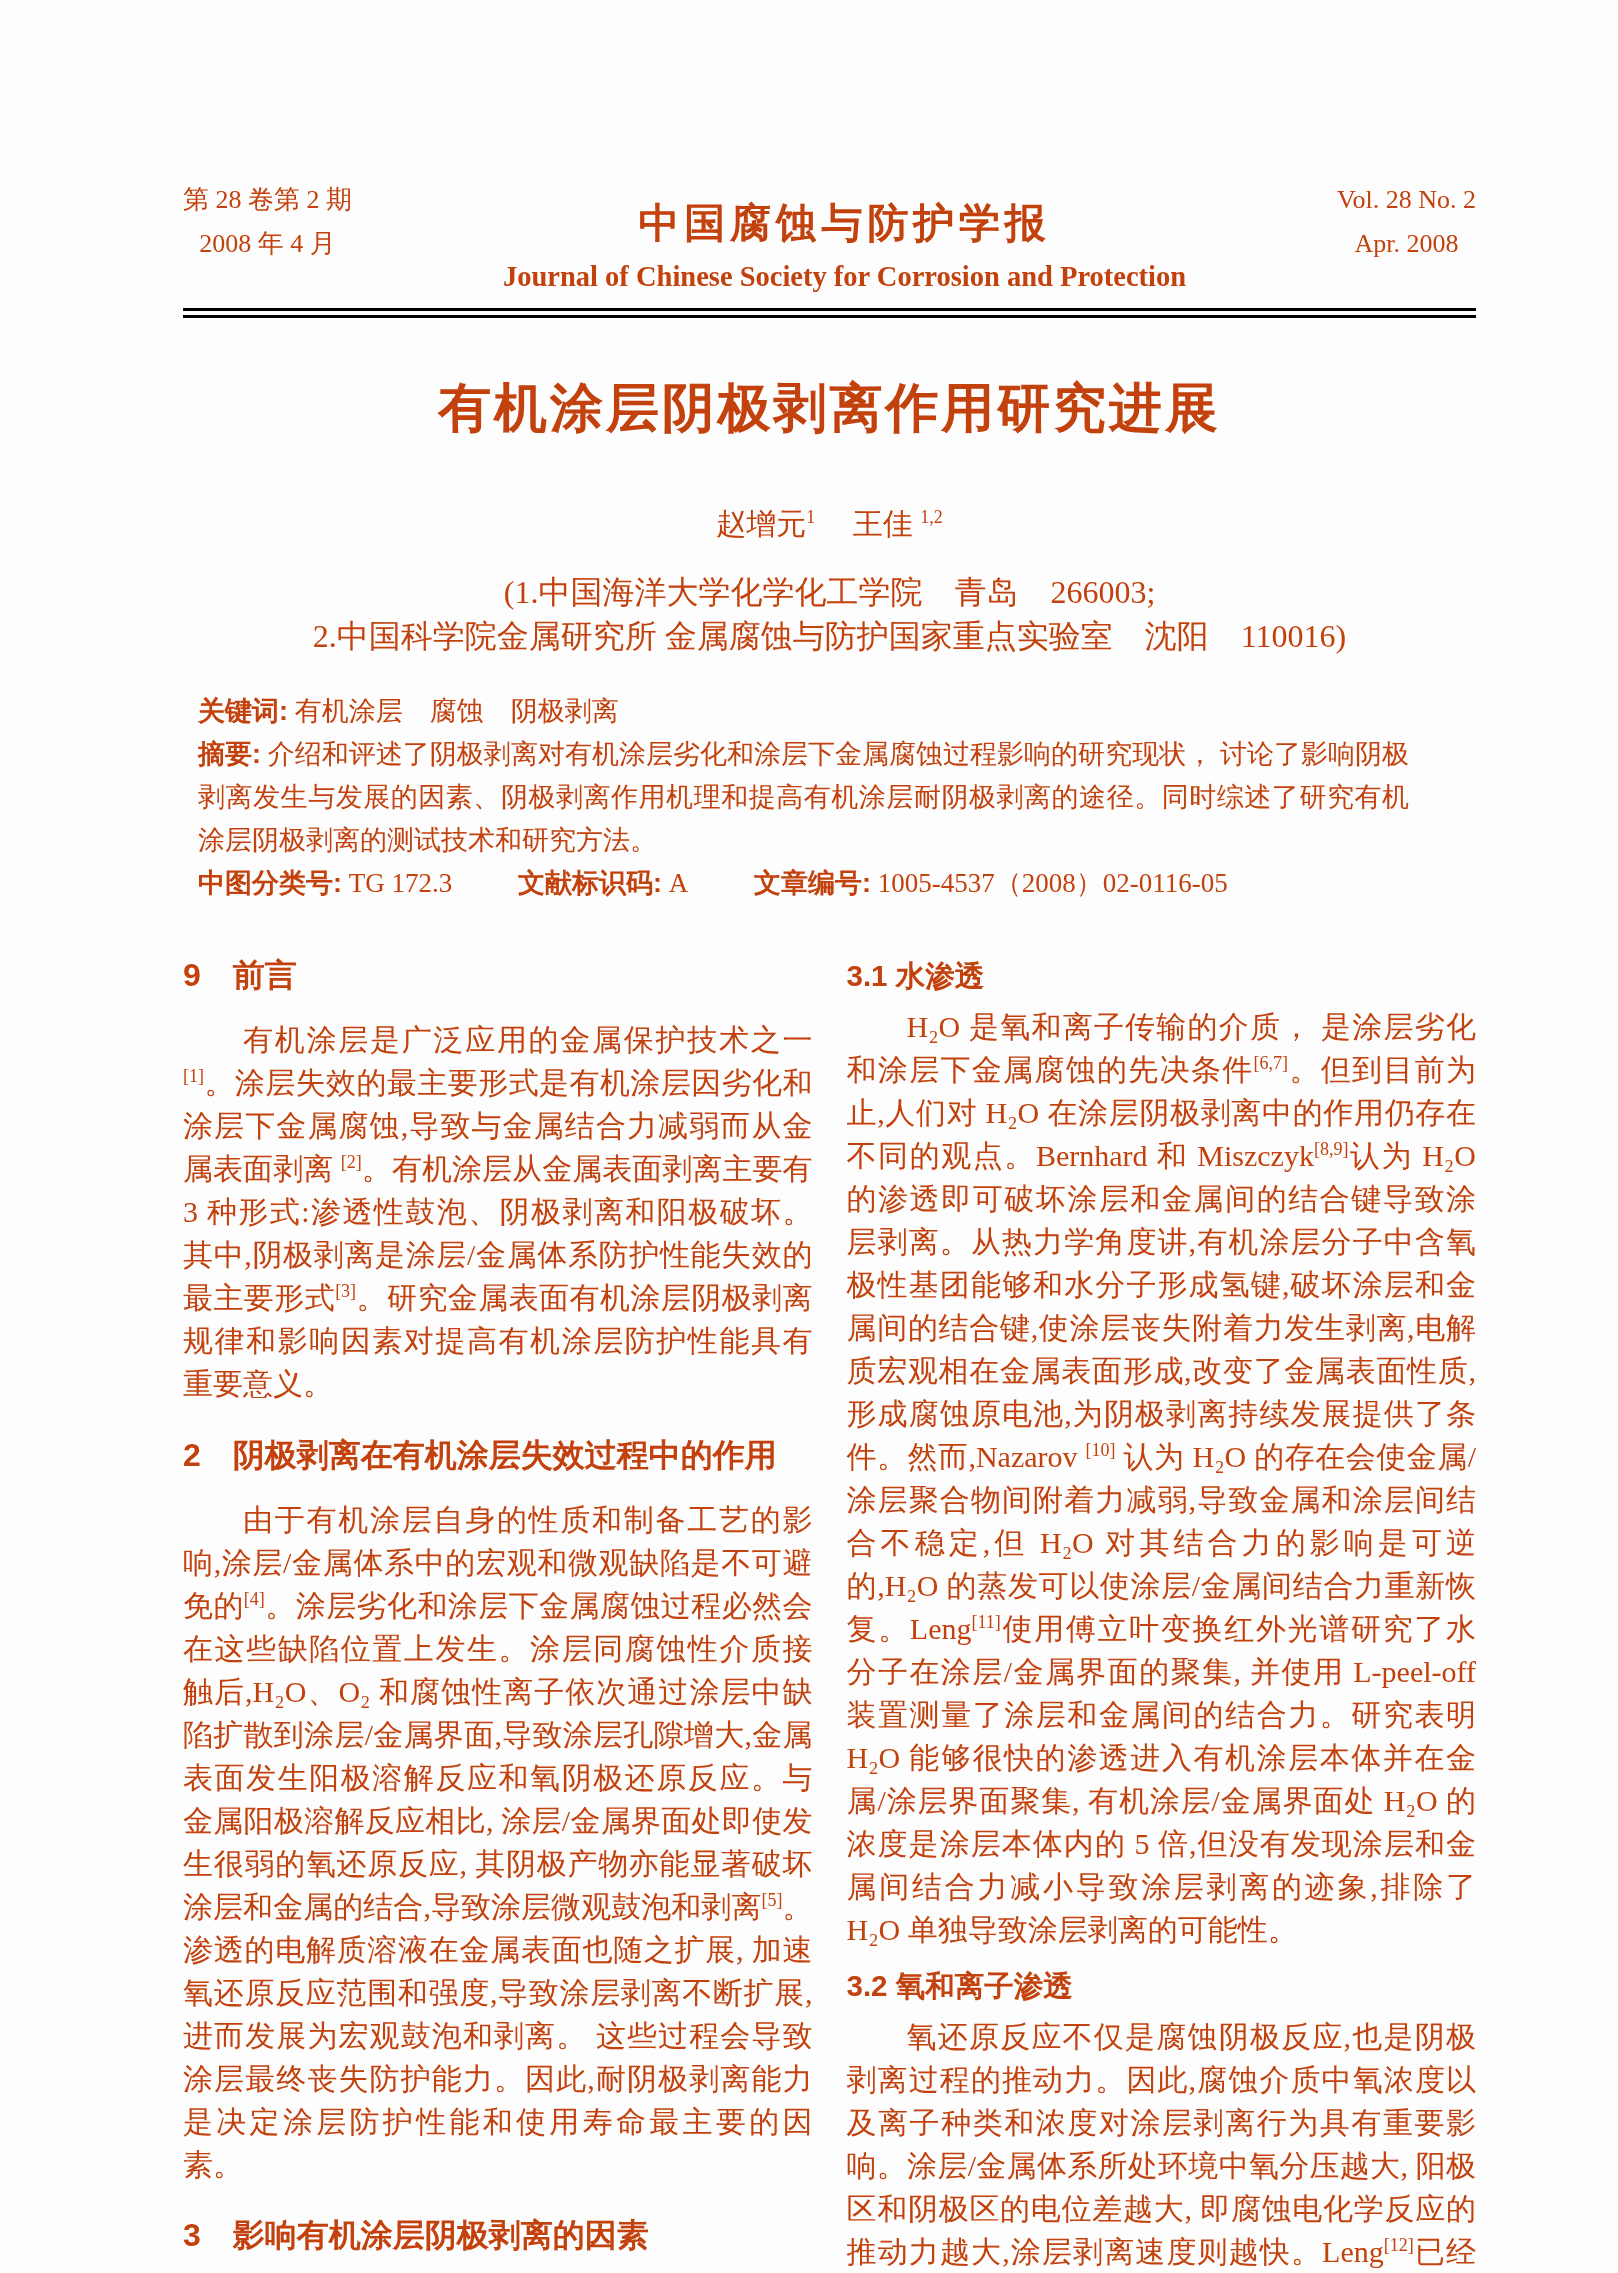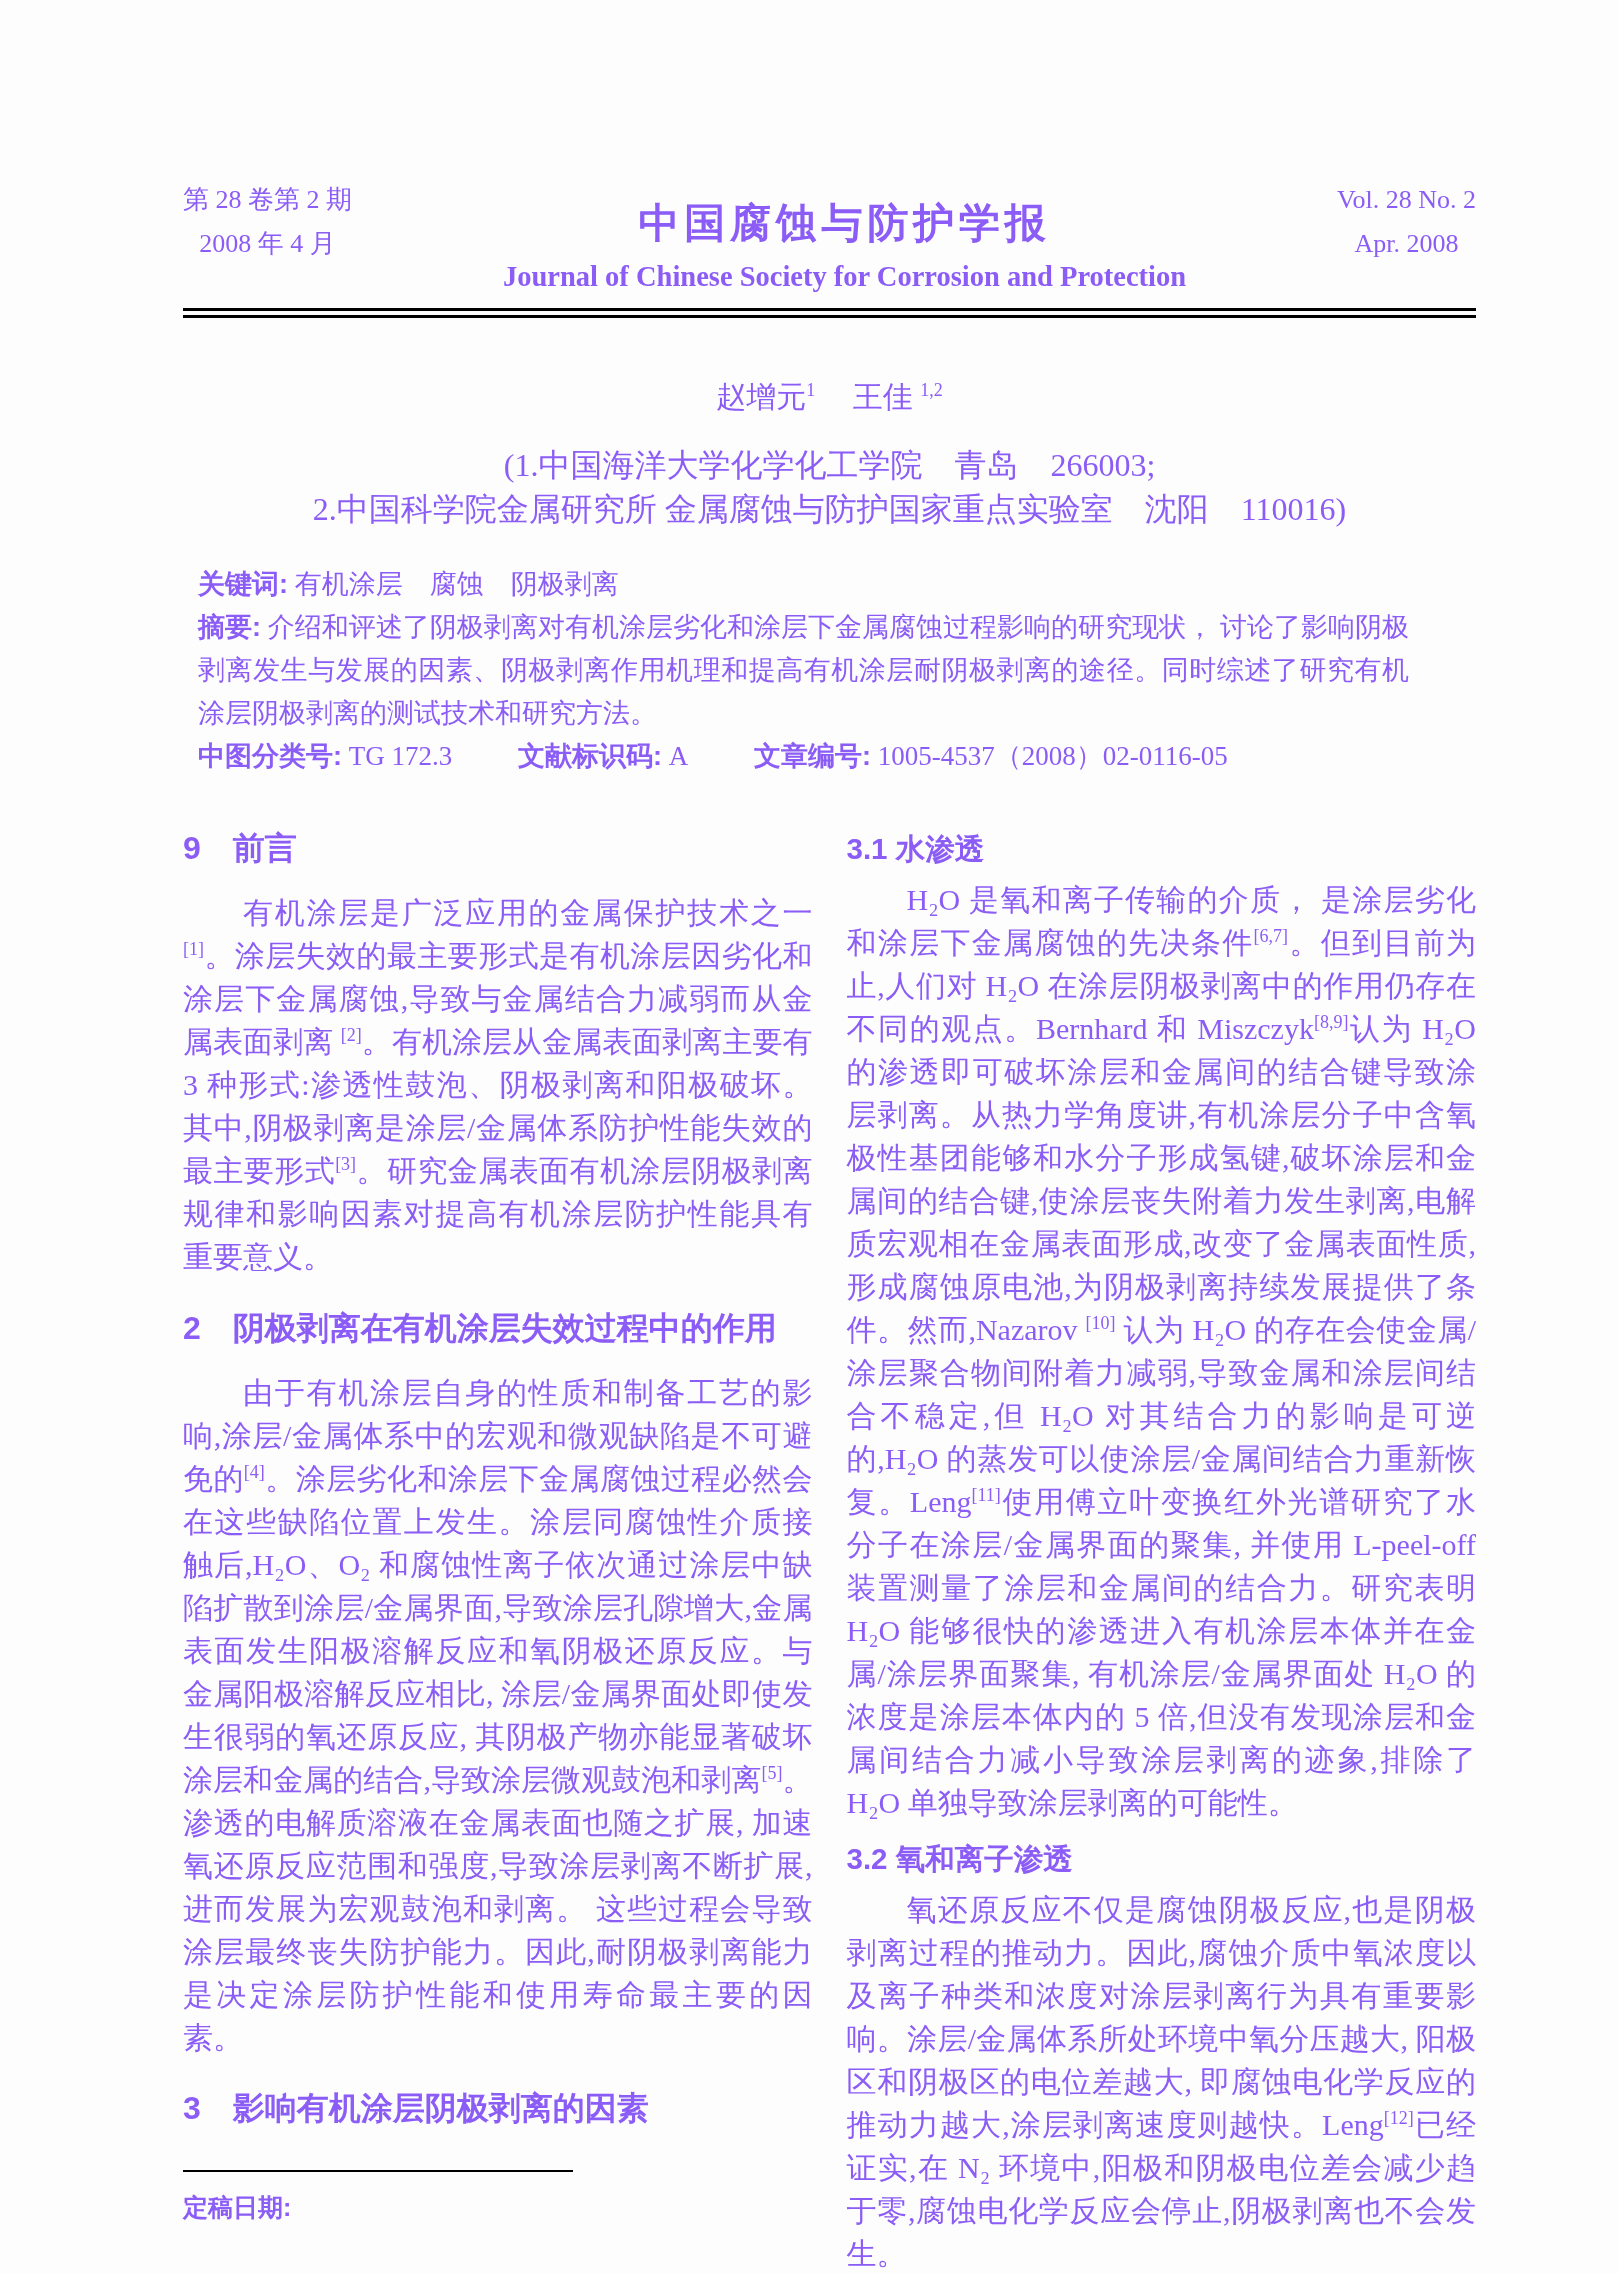--- a/index.html
+++ b/index.html
@@ -1,21 +1,21 @@
 <!DOCTYPE html>
 <html style="font-size:15px"><head>
 <meta charset="utf-8">
 <style>
   html,body { margin:0; padding:0; background:#e8e8e8; }
   .page {
     position:relative;
     width:1619px; height:2273px;
     margin:0 auto;
     background:#fdfdfd;
-    color:#8b5cf6;
+    color:#c2410c;
     box-sizing:border-box;
     padding:152px 143px 0 183px;
     overflow:hidden;
     font-family:"Liberation Serif","DejaVu Serif",serif;
   }
   
   .header { display:flex; justify-content:space-between; align-items:center; }
   .header-side { text-align:center; font-size:26px; line-height:44px; white-space:nowrap; }
   .header-center { flex:1; text-align:center;margin-top:44px; }
   .journal-cn { font-size:41px; font-weight:bold; letter-spacing:4.8px; }
@@ -79,20 +79,21 @@
       <div class="journal-cn">中国腐蚀与防护学报</div>
       <div class="journal-en">Journal of Chinese Society for Corrosion and Protection</div>
     </div>
     <div class="header-side">
       <div>Vol. 28 No. 2</div>
       <div>Apr. 2008</div>
     </div>
   </div>
   <div class="rule-double"></div>
 
+  <div class="article-title">有机涂层阴极剥离作用研究进展</div>
   <div class="authors">赵增元<sup>1</sup>　 王佳 <sup>1,2</sup></div>
   <div class="affiliations">
     <div>(1.中国海洋大学化学化工学院　青岛　266003;</div>
     <div>2.中国科学院金属研究所 金属腐蚀与防护国家重点实验室　沈阳　110016)</div>
   </div>
 
   <div class="meta">
     <p><span class="lbl">关键词:</span> <span>有机涂层　腐蚀　阴极剥离</span></p>
     <p><span class="lbl">摘要:</span> <span>介绍和评述了阴极剥离对有机涂层劣化和涂层下金属腐蚀过程影响的研究现状， 讨论了影响阴极剥离发生与发展的因素、阴极剥离作用机理和提高有机涂层耐阴极剥离的途径。同时综述了研究有机涂层阴极剥离的测试技术和研究方法。</span></p>
     <p class="class-line">

